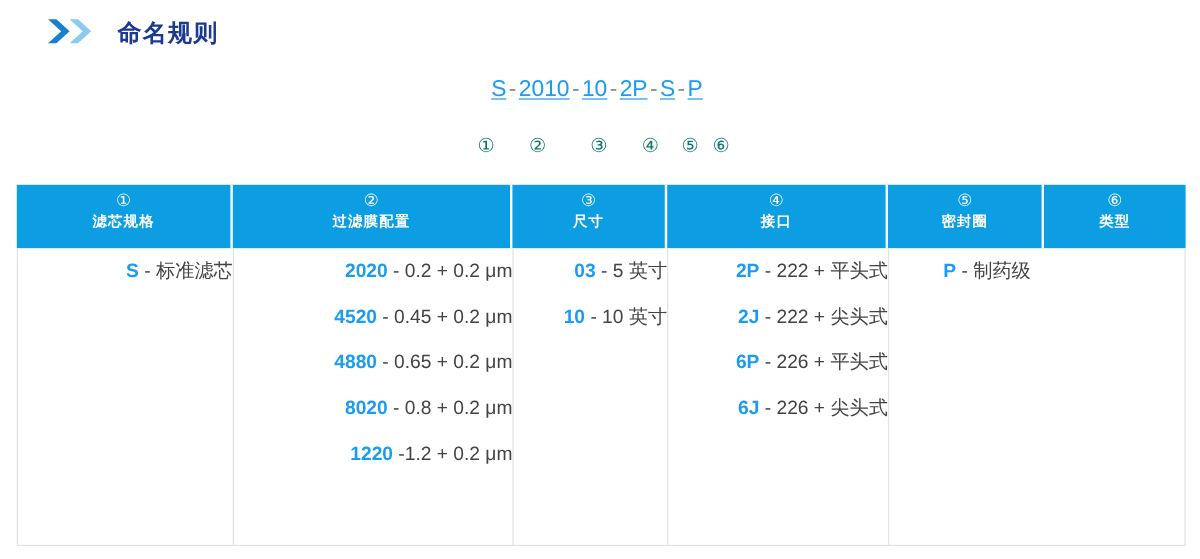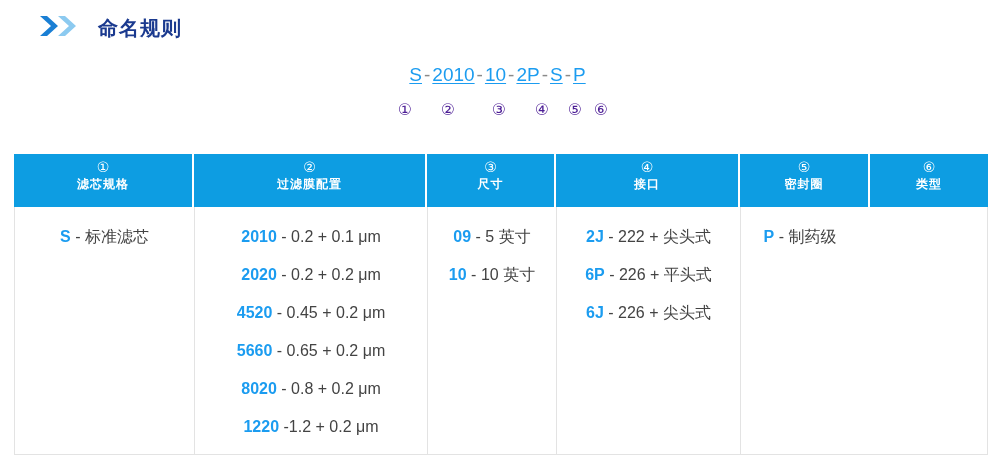--- a/index.html
+++ b/index.html
@@ -58,25 +58,25 @@
     font-weight: normal;
   }
   #code-line .dash {
     color: #8a8a8a;
     padding: 0 2px;
   }
 
   #circle-row {
     position: absolute;
     left: 0;
-    top: 100px;
+    top: 112px;
     width: 1000px;
     text-align: center;
     font-size: 16px;
-    color: #4c1d95;
+    color: #0f766e;
     white-space: nowrap;
   }
   #circle-row span { display: inline-block; }
   #circle-row .c1 { width: 34px; }
   #circle-row .c2 { width: 52px; }
   #circle-row .c3 { width: 50px; }
   #circle-row .c4 { width: 36px; }
   #circle-row .c5 { width: 30px; }
   #circle-row .c6 { width: 22px; }
 
@@ -125,22 +125,22 @@
     display: flex;
     flex: 1 1 auto;
     background: #ffffff;
     border: 1px solid #e3e3e3;
     border-top: none;
     box-sizing: border-box;
   }
   #table-body .bcell {
     box-sizing: border-box;
     border-right: 1px solid #e3e3e3;
-    padding-top: 22px;
-    text-align: center;
+    padding-top: 12px;
+    text-align: right;
   }
   #table-body .bcell:last-child { border-right: none; }
 
   .opt {
     font-size: 16px;
     color: #434343;
     line-height: 1;
     margin-bottom: 22px;
     white-space: nowrap;
   }
@@ -213,58 +213,58 @@
 
     <div class="bcell col1">
       <div class="opt">
         <span class="code">S</span>
         <span class="desc">- 标准滤芯</span>
       </div>
     </div>
 
     <div class="bcell col2">
       <div class="opt">
-        <span class="code">2010</span>
-        <span class="desc">- 0.2 + 0.1 μm</span>
-      </div>
-      <div class="opt">
         <span class="code">2020</span>
         <span class="desc">- 0.2 + 0.2 μm</span>
       </div>
       <div class="opt">
         <span class="code">4520</span>
         <span class="desc">- 0.45 + 0.2 μm</span>
       </div>
       <div class="opt">
-        <span class="code">5660</span>
+        <span class="code">4880</span>
         <span class="desc">- 0.65 + 0.2 μm</span>
       </div>
       <div class="opt">
         <span class="code">8020</span>
         <span class="desc">- 0.8 + 0.2 μm</span>
       </div>
       <div class="opt">
         <span class="code">1220</span>
         <span class="desc">-1.2 + 0.2 μm</span>
       </div>
     </div>
 
     <div class="bcell col3">
       <div class="opt">
-        <span class="code">09</span>
+        <span class="code">03</span>
         <span class="desc">- 5 英寸</span>
       </div>
       <div class="opt">
         <span class="code">10</span>
         <span class="desc">- 10 英寸</span>
       </div>
     </div>
 
     <div class="bcell col4">
       <div class="opt">
+        <span class="code">2P</span>
+        <span class="desc">- 222 + 平头式</span>
+      </div>
+      <div class="opt">
         <span class="code">2J</span>
         <span class="desc">- 222 + 尖头式</span>
       </div>
       <div class="opt">
         <span class="code">6P</span>
         <span class="desc">- 226 + 平头式</span>
       </div>
       <div class="opt">
         <span class="code">6J</span>
         <span class="desc">- 226 + 尖头式</span>

